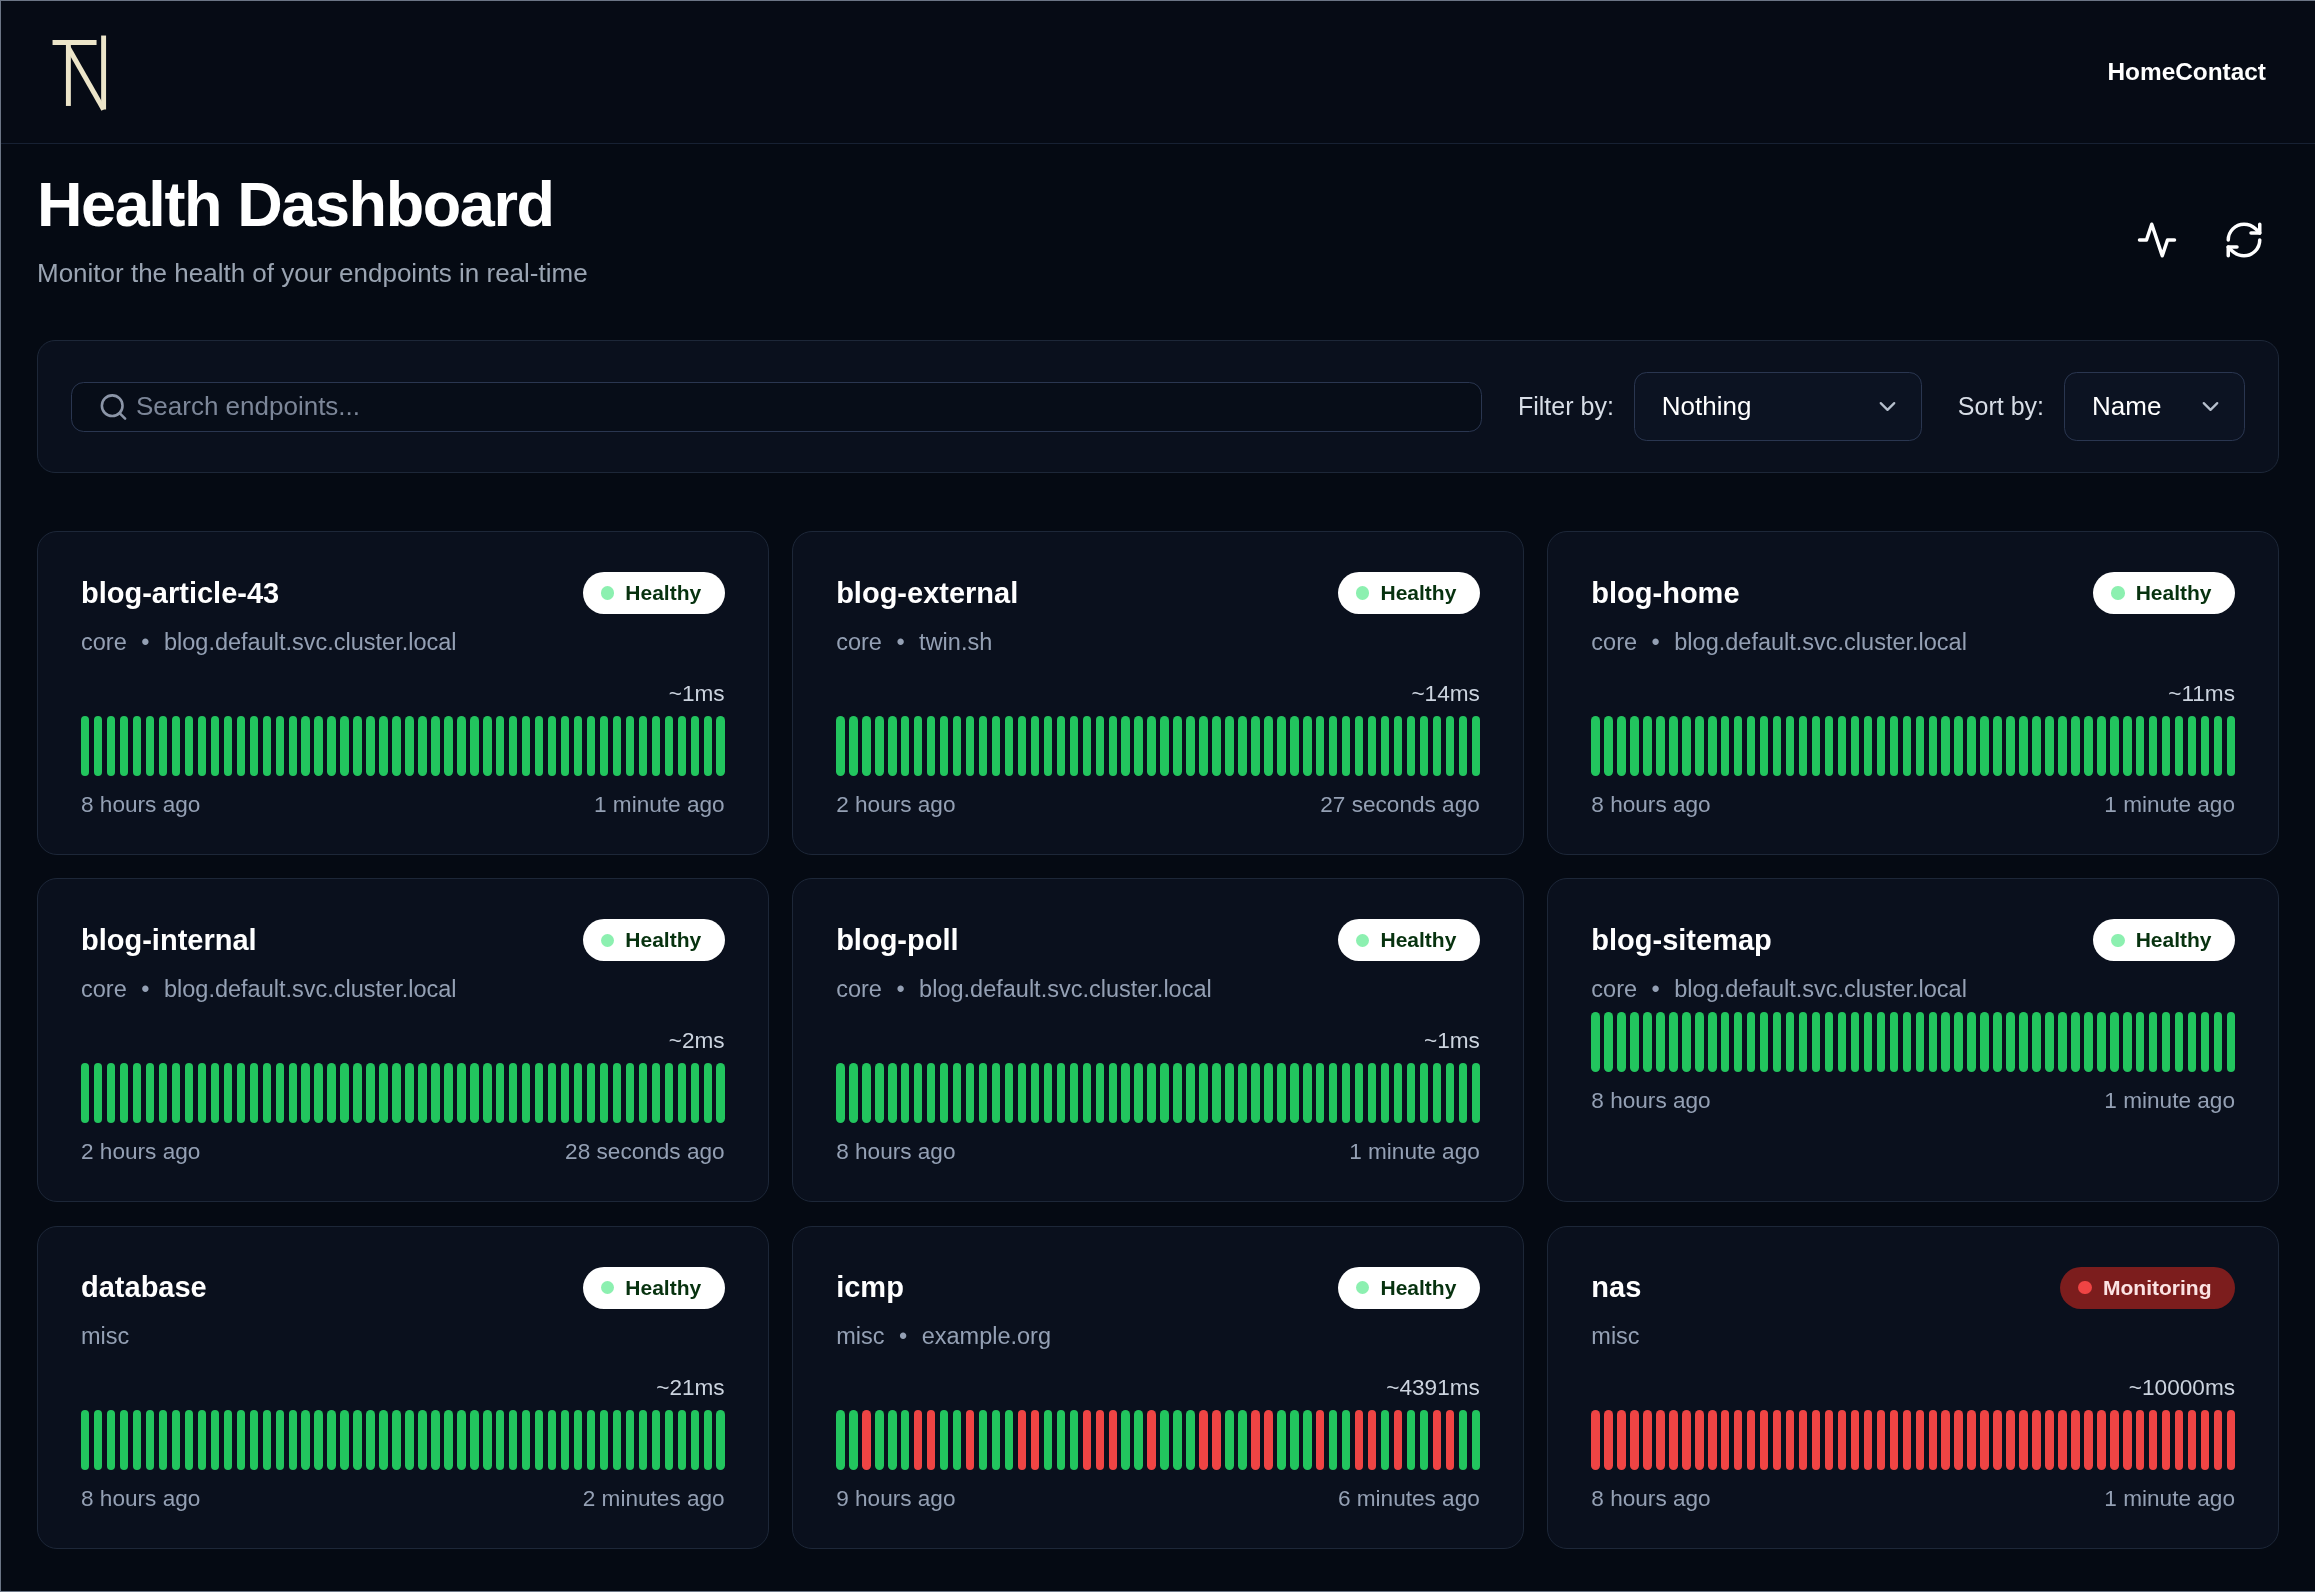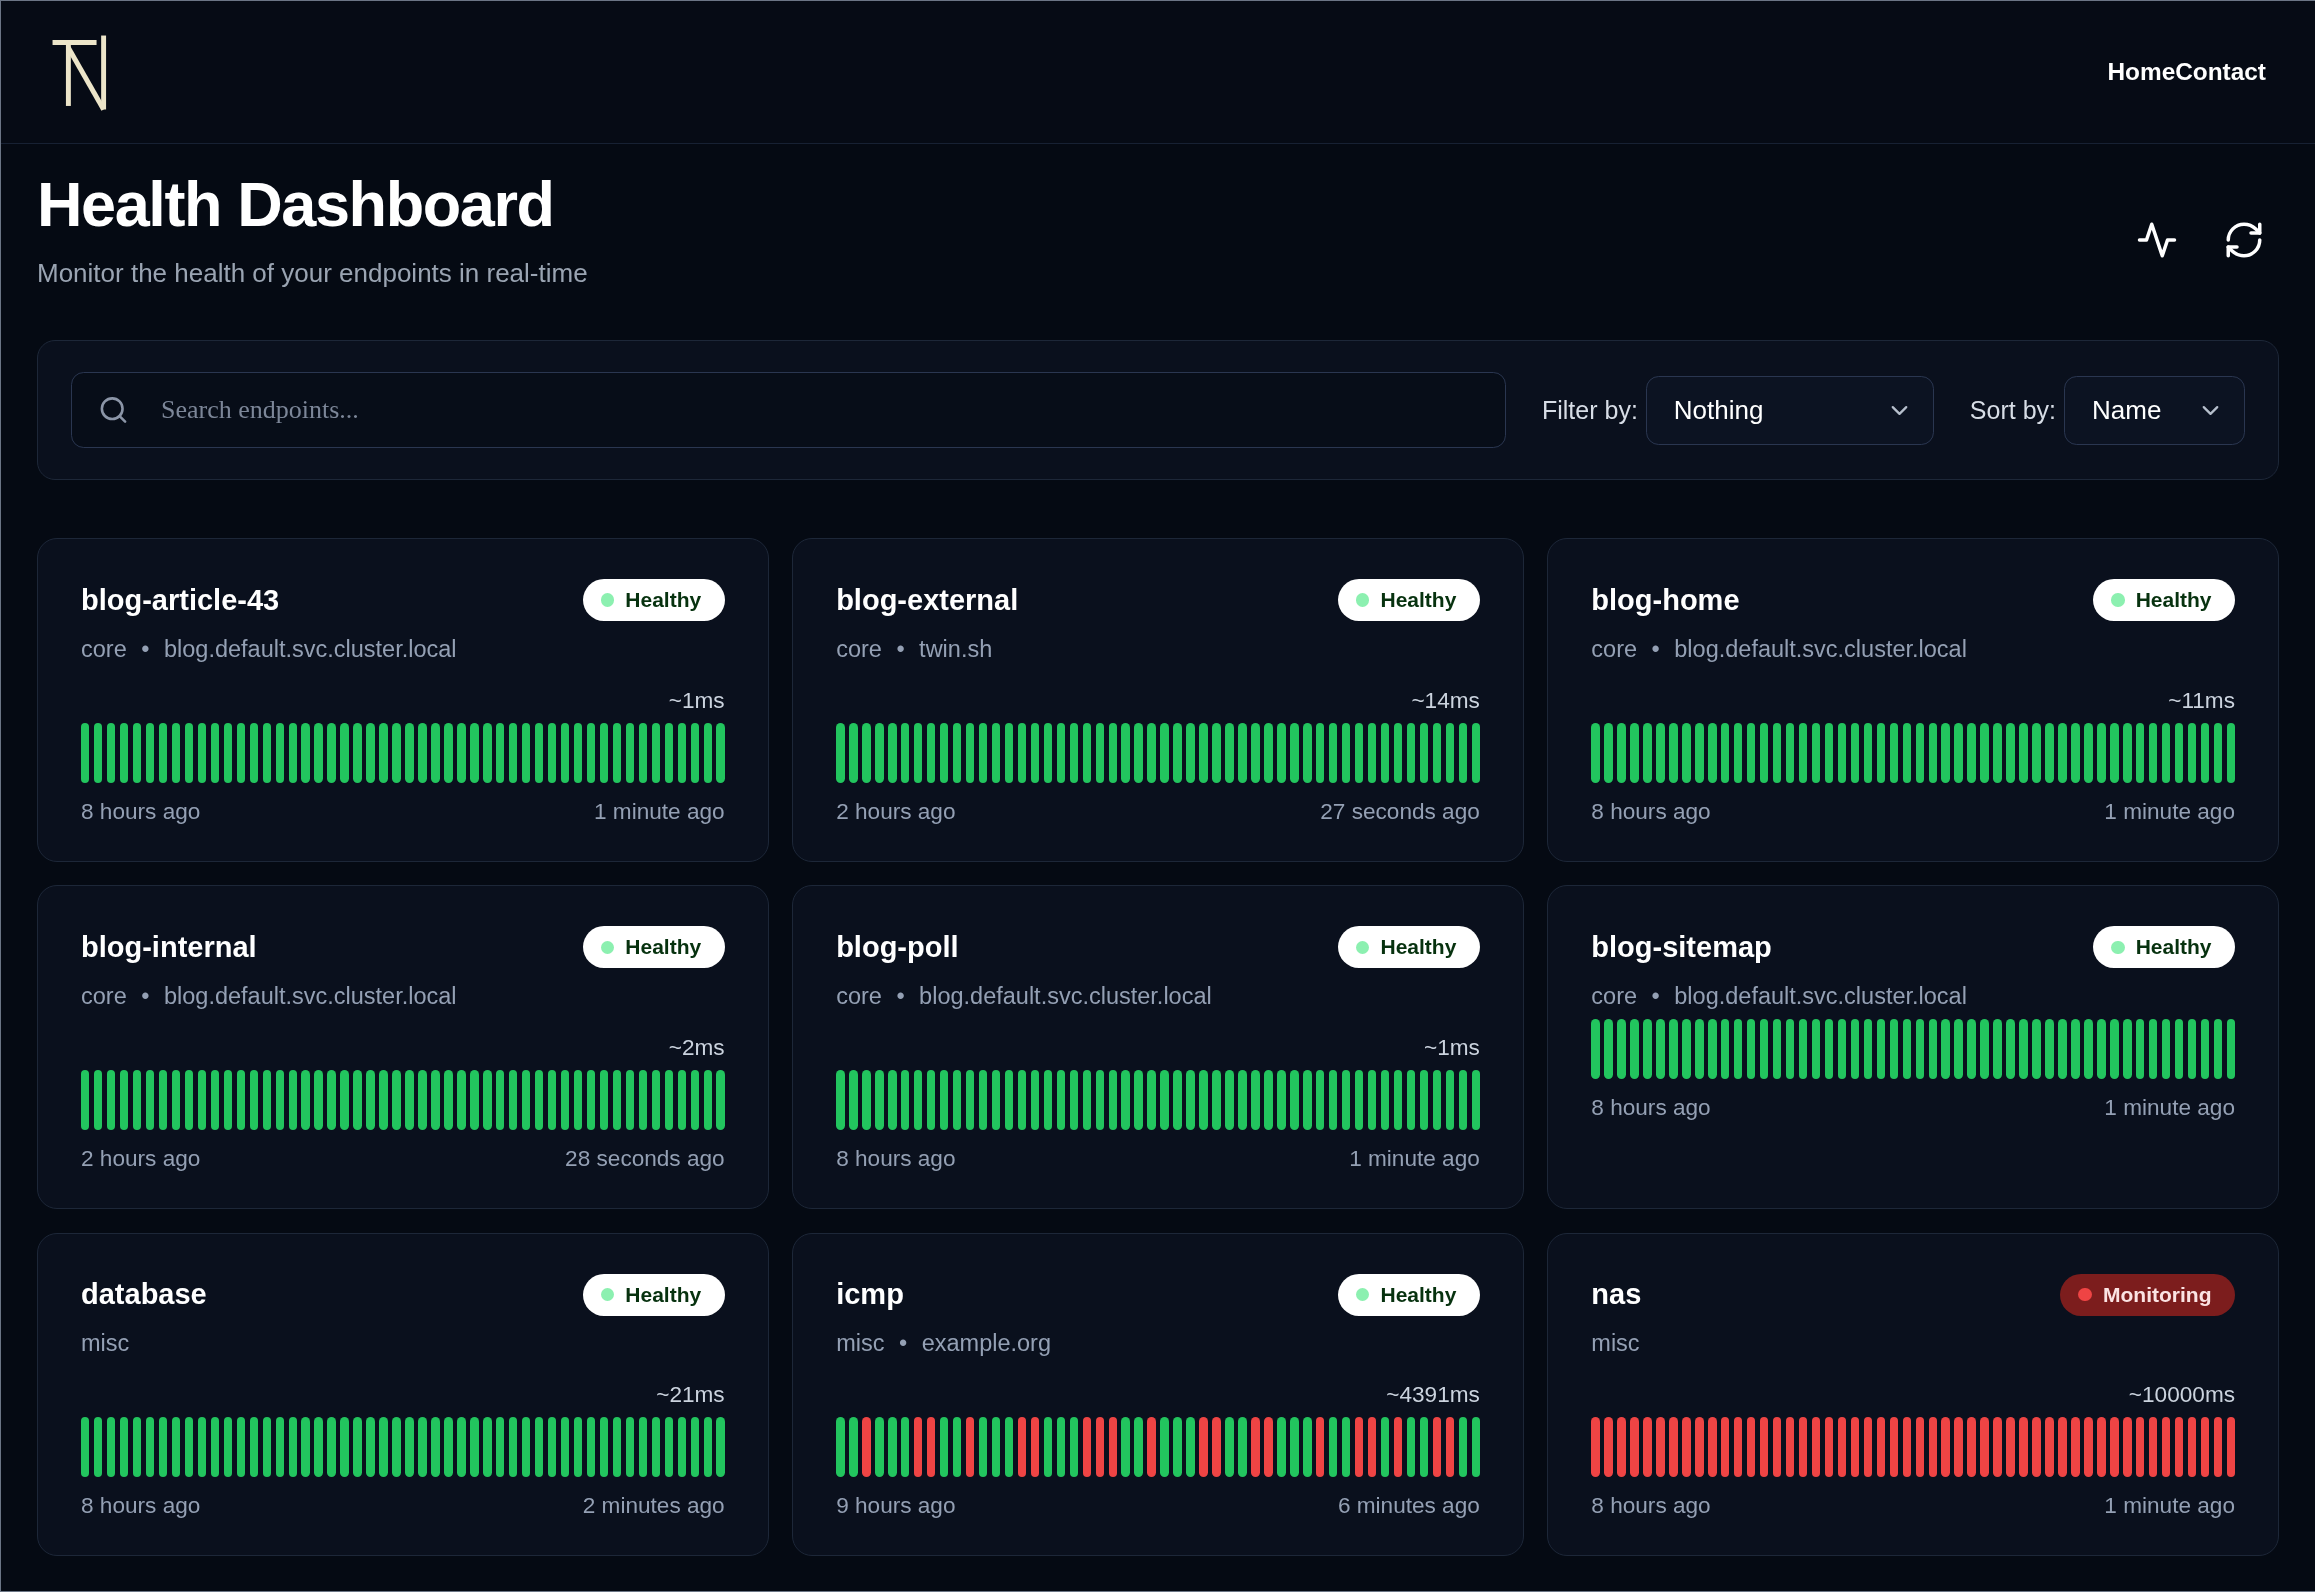--- a/index.html
+++ b/index.html
@@ -44,32 +44,32 @@
     border-radius:18px;
     padding:31px 33px;
     display:flex; align-items:center;
   }
   .search-wrap { position:relative; flex:1; }
   .search-wrap .s-icon {
     position:absolute; left:27px; top:50%; transform:translateY(-50%);
     width:31px; height:31px; color:#8b95a7;
   }
   input.search {
-    width:100%; height:76px;
+    width:100%; height:50px;
     background:#070d18;
     border:0.9px solid #2a3650;
     border-radius:12.7px;
     color:#e5e7eb;
     font-size:26px;
-    padding:0 25px 0 89px;
-    font-family:Liberation Serif, serif;
+    padding:0 25px 0 64px;
+    font-family:Liberation Sans, sans-serif;
     outline:none;
   }
   input.search::placeholder { color:#7c8698; }
-  .filter-group { display:flex; align-items:center; gap:8px; margin-left:36px; }
+  .filter-group { display:flex; align-items:center; gap:20px; margin-left:36px; }
   .group-label { font-size:25px; color:#d7dde6; white-space:nowrap; }
   .select {
     position:relative; height:69px;
     background:#0c1322;
     border:0.9px solid #2a3650;
     border-radius:12.7px;
     display:flex; align-items:center;
     font-size:26px; color:#ffffff;
     padding:0 67px 0 27px;
     cursor:pointer; white-space:nowrap;

